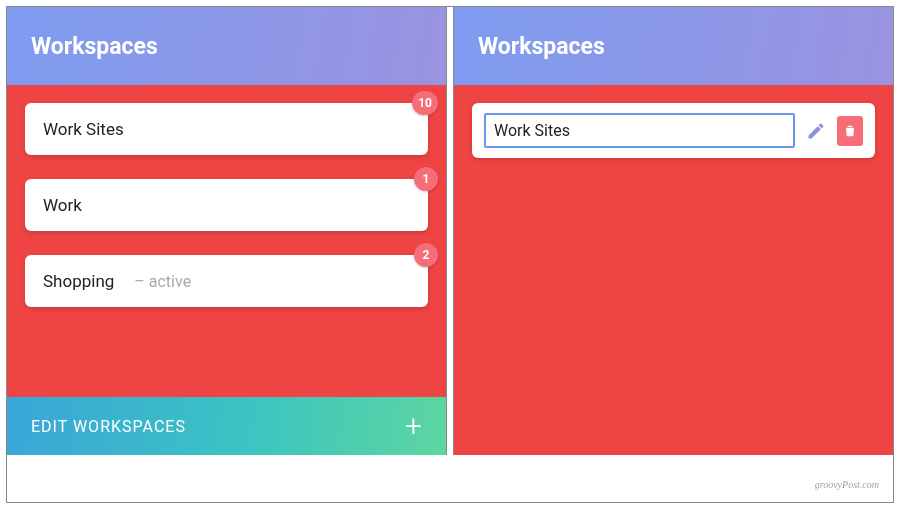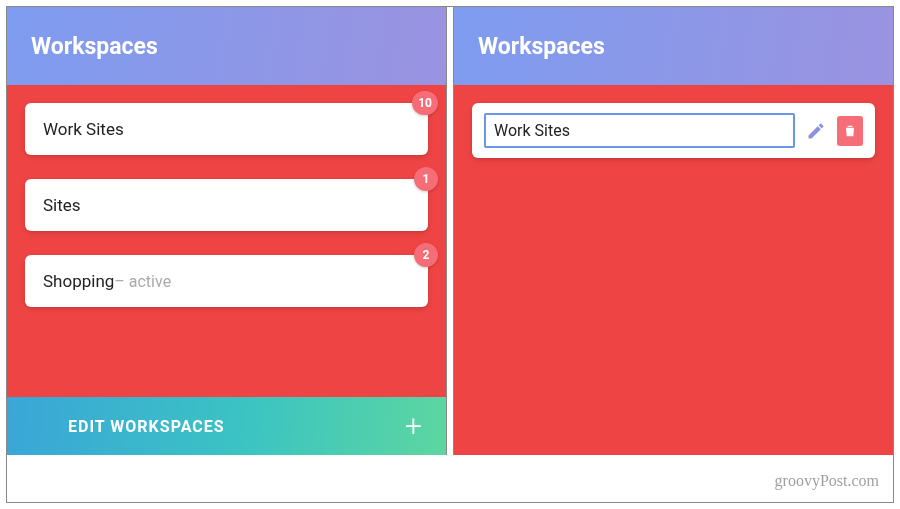--- a/index.html
+++ b/index.html
@@ -58,21 +58,21 @@
     align-items: center;
     min-height: 52px;
   }
   .card-label {
     font-size: 17px;
     color: #222;
   }
   .card-sub {
     font-size: 16px;
     color: #aaa;
-    margin-left: 0;
+    margin-left: 20px;
   }
   .badge {
     position: absolute;
     top: -12px;
     right: -10px;
     min-width: 24px;
     height: 24px;
     border-radius: 12px;
     background: #f66d77;
     color: #fff;
@@ -89,23 +89,22 @@
     height: 58px;
     background: linear-gradient(95deg, #3aa6d8 0%, #3bc4c2 55%, #5dd6a0 100%);
     display: flex;
     align-items: center;
     padding: 0 24px;
     justify-content: space-between;
   }
   .footer-label {
     color: #fff;
     font-size: 16px;
-    font-weight: 700;
+    font-weight: 400;
     letter-spacing: 1px;
-    margin-left: 37px;
   }
   .plus-icon {
     color: #fff;
     font-size: 30px;
     font-weight: 300;
     line-height: 1;
   }
   
   .edit-card {
     background: #fff;
@@ -150,21 +149,22 @@
     width: 28px; height: 30px;
     background: #f66d77;
     border-radius: 3px;
     display:flex; align-items:center; justify-content:center;
   }
   .watermark {
     position: absolute;
     right: 14px;
     bottom: 12px;
     font-family: Georgia, 'Times New Roman', serif;
-    font-size: 16px;
+    font-style: italic;
+    font-size: 10px;
     color: rgba(80,80,80,0.55);
     pointer-events: none;
   }
 </style>
 </head>
 <body>
 
 <div class="frame">
 
   <div class="panel panel-left">
@@ -172,21 +172,21 @@
       <div class="header-title">Workspaces</div>
     </div>
     <div class="list">
 
       <div class="card">
         <span class="card-label">Work Sites</span>
         <span class="badge">10</span>
       </div>
 
       <div class="card">
-        <span class="card-label">Sites</span>
+        <span class="card-label">Work</span>
         <span class="badge">1</span>
       </div>
 
       <div class="card">
         <span class="card-label">Shopping</span>
         <span class="card-sub">– active</span>
         <span class="badge">2</span>
       </div>
 
     </div>

